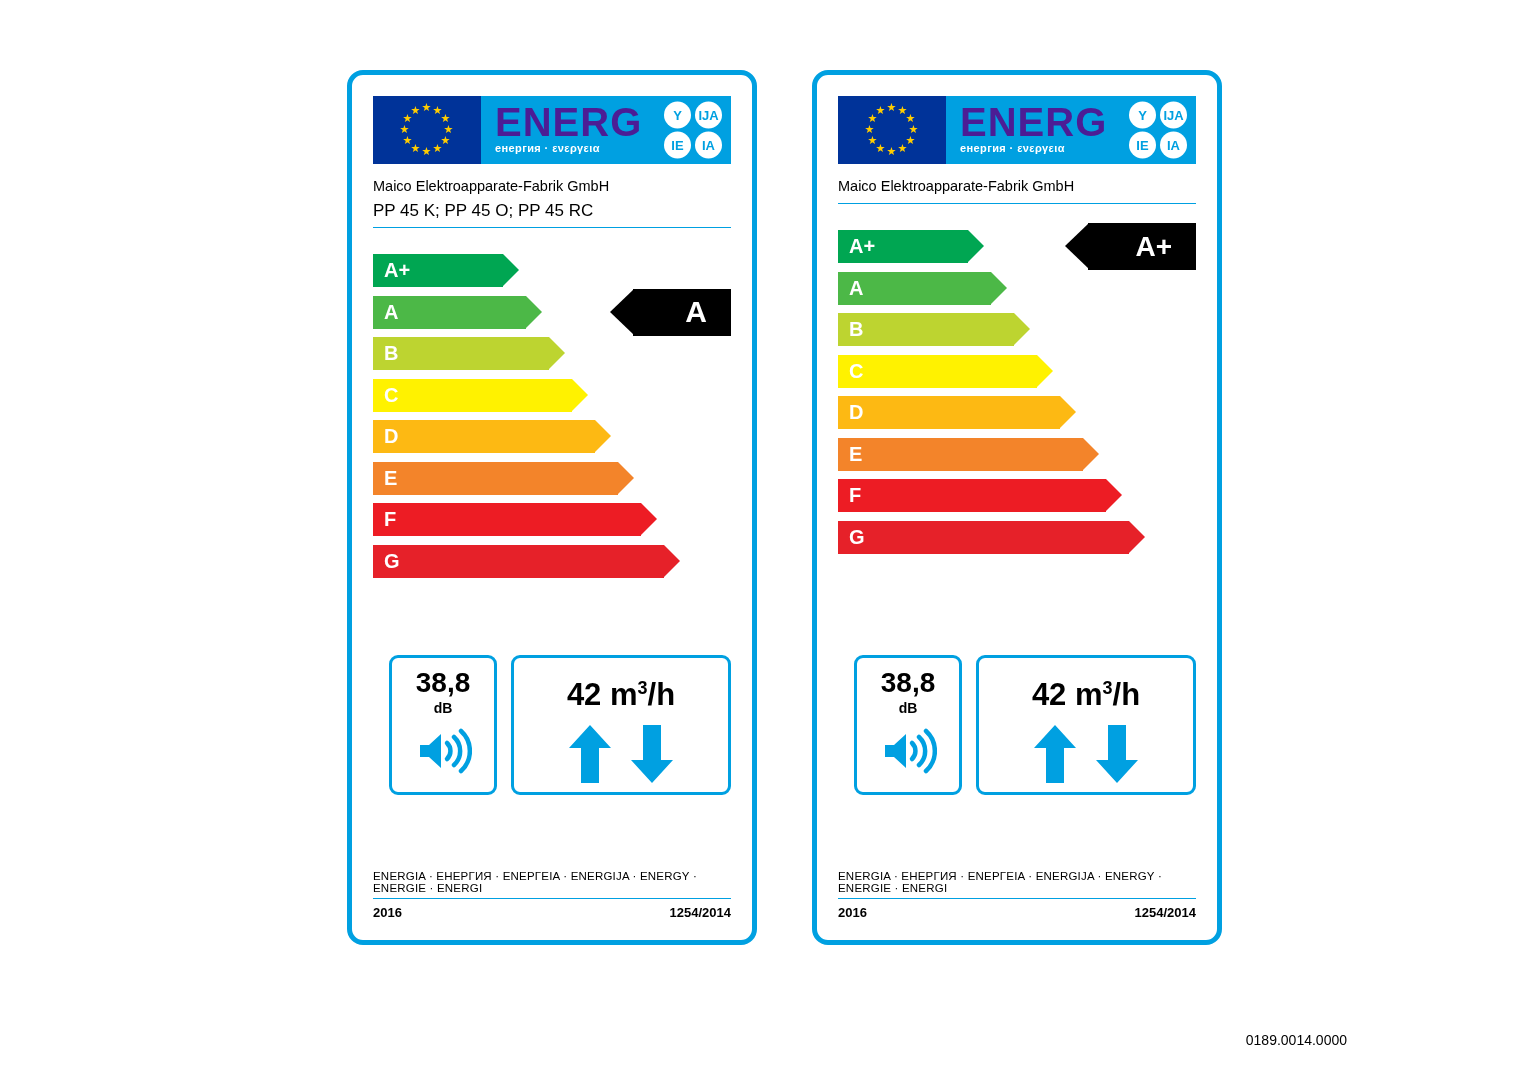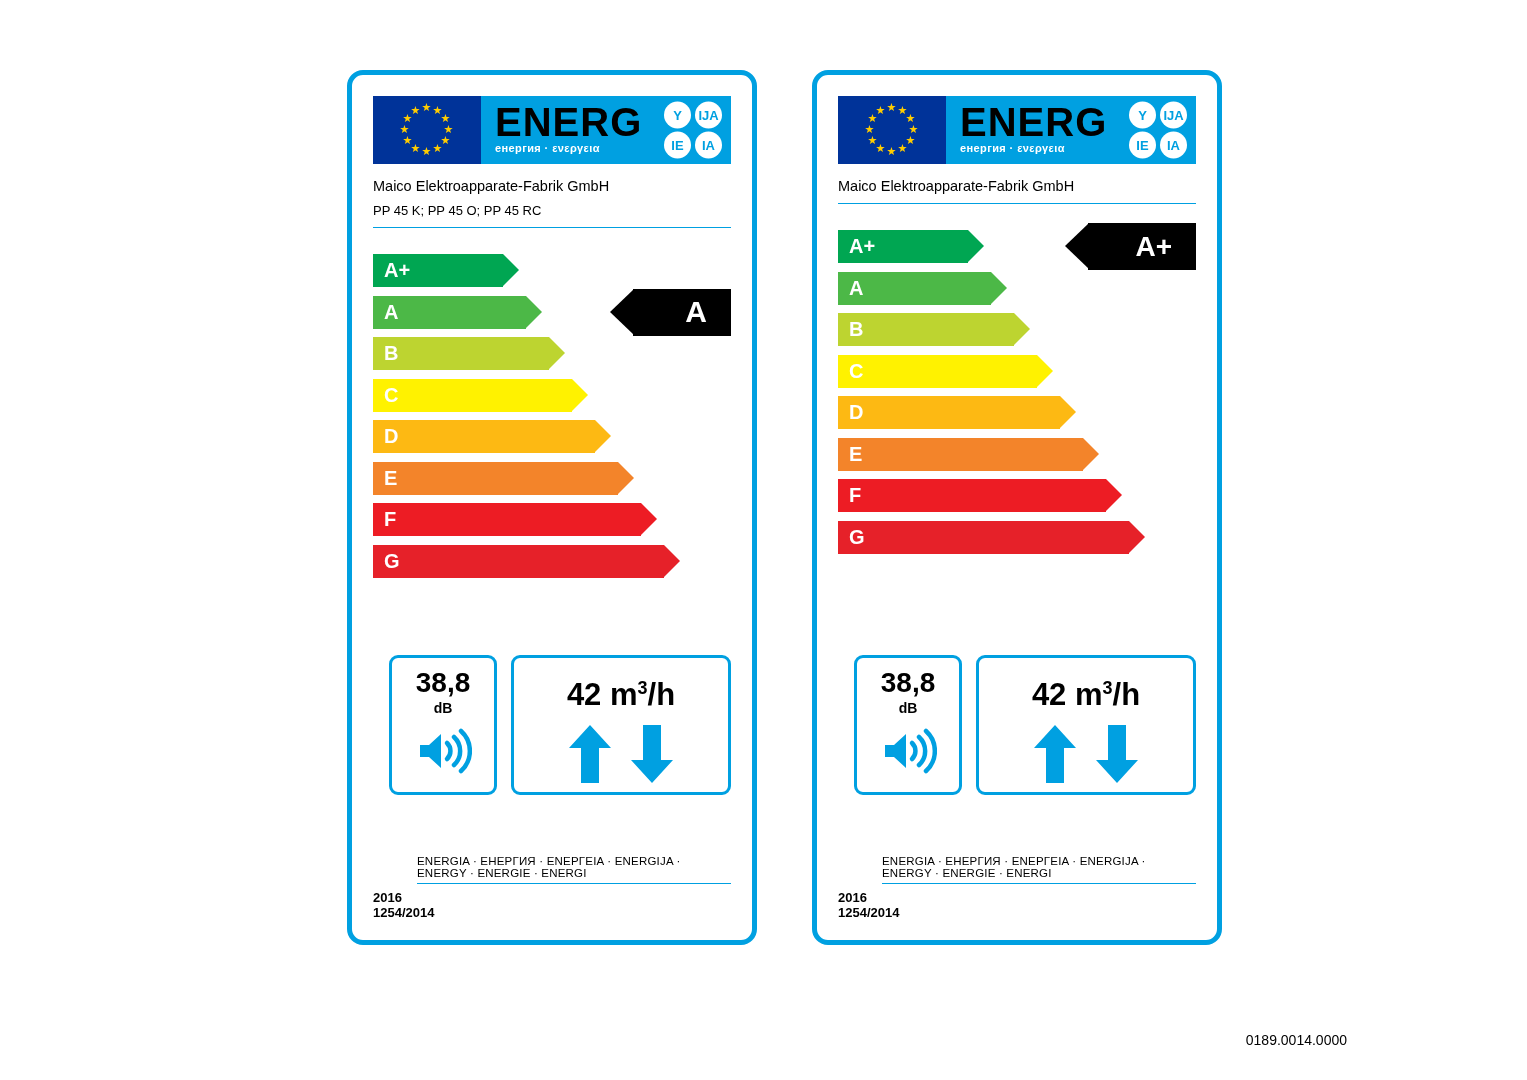--- a/index.html
+++ b/index.html
@@ -56,21 +56,21 @@
     line-height: 11px;
   }
   .energ-block {
     flex: 1 1 auto;
     position: relative;
     display: flex;
     align-items: center;
     padding-left: 14px;
   }
   .energ-word {
-    color: #000000;
+    color: #4c1d95;
     font-size: 40px;
     font-weight: bold;
     letter-spacing: 1px;
     line-height: 36px;
   }
   .energ-sub {
     color: #ffffff;
     font-size: 11px;
     font-weight: bold;
     line-height: 16px;
@@ -107,21 +107,21 @@
   .maker-block {
     margin: 12px 21px 0 21px;
     border-bottom: 1px solid #00A0E1;
     padding-bottom: 6px;
   }
   .maker {
     font-size: 14.5px;
     line-height: 21px;
   }
   .model {
-    font-size: 13px;
+    font-size: 17px;
     line-height: 21px;
     margin-top: 3px;
   }
 
   
   .scale {
     margin: 26px 0 0 21px;
     position: relative;
     height: 330px;
   }
@@ -240,29 +240,27 @@
     position: absolute;
     left: 21px;
     right: 21px;
     bottom: 20px;
   }
   .footer-langs {
     font-size: 11.5px;
     letter-spacing: 0.2px;
     padding-bottom: 4px;
     border-bottom: 1px solid #00A0E1;
-    margin-left: 44px;
   }
   .footer-row {
     display: flex;
     justify-content: space-between;
     font-size: 13px;
     font-weight: bold;
     padding-top: 6px;
-    flex-direction: column;
   }
 
   .doc-code {
     position: absolute;
     right: 180px;
     bottom: 32px;
     font-size: 14px;
   }
 </style>
 </head>

